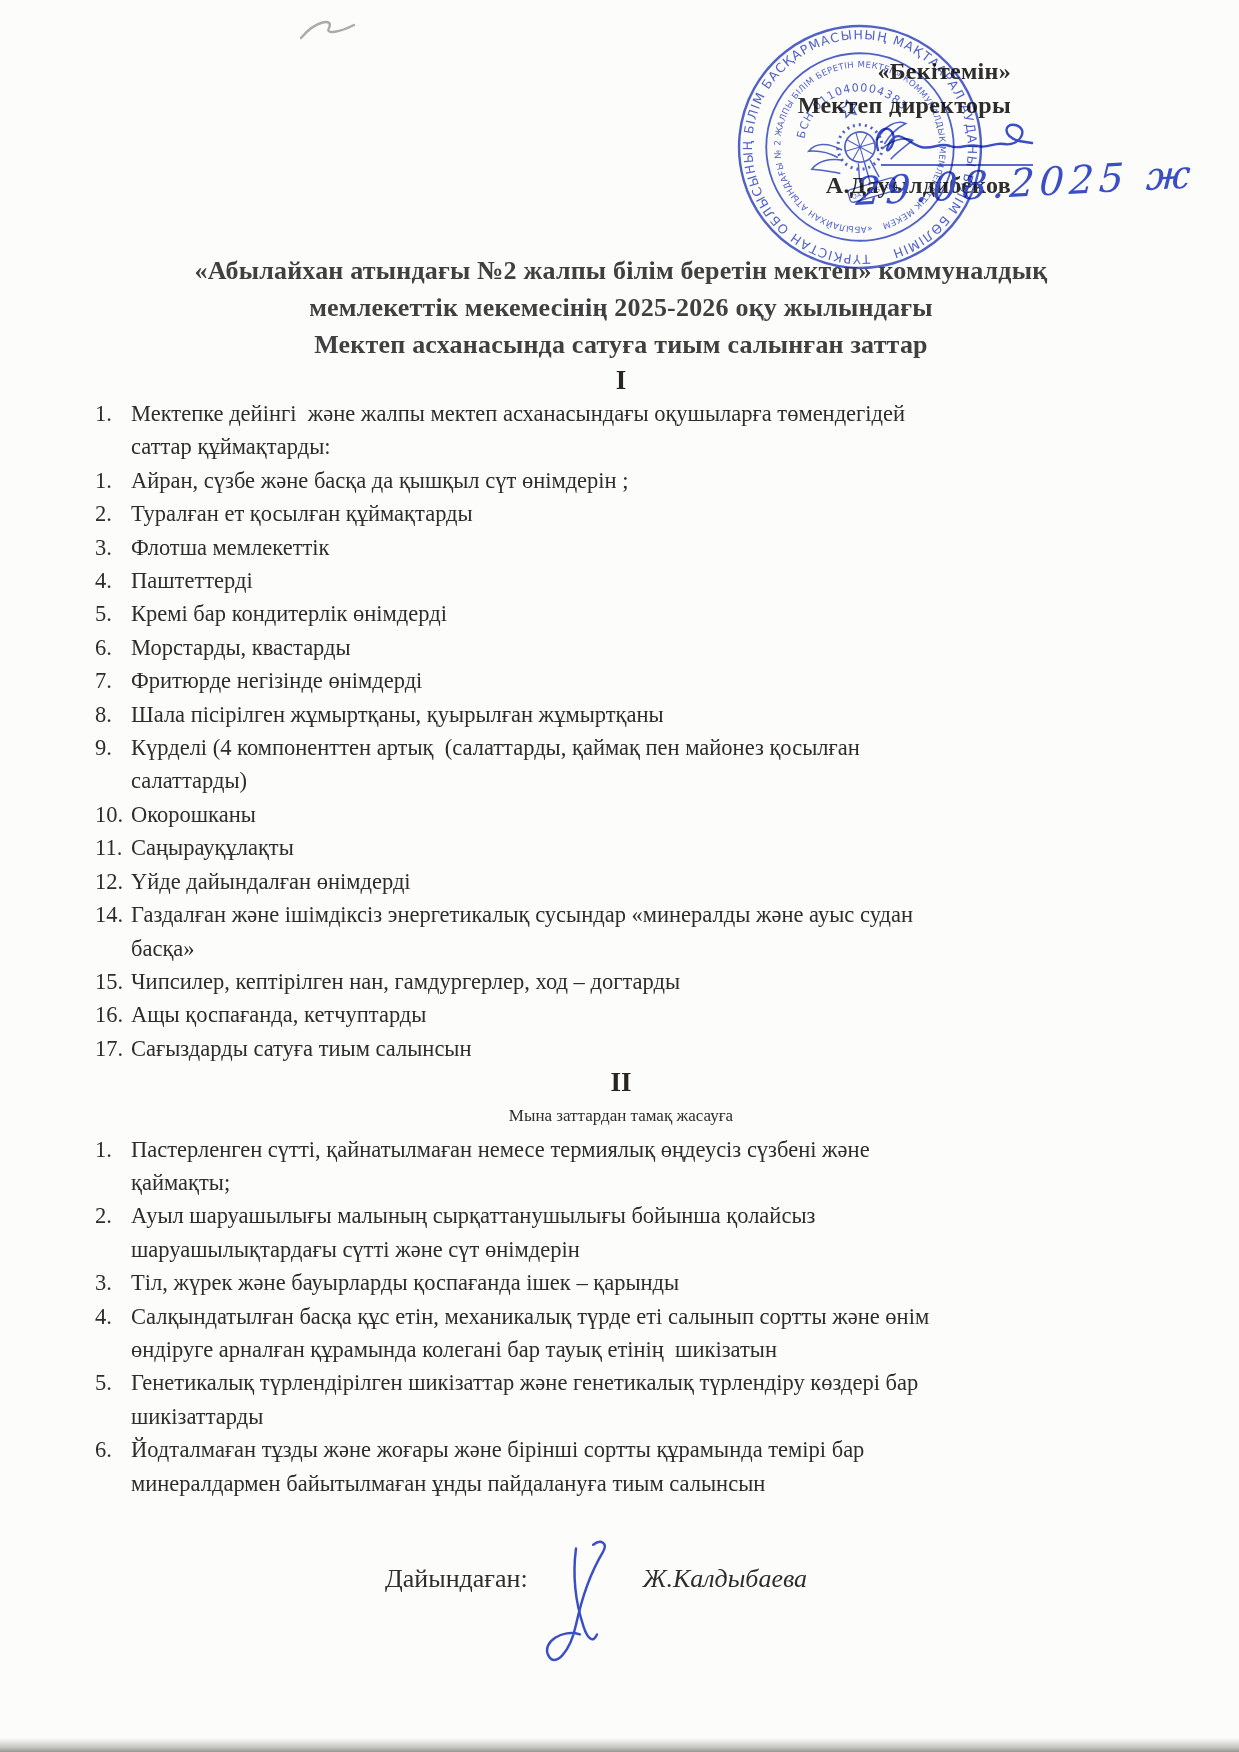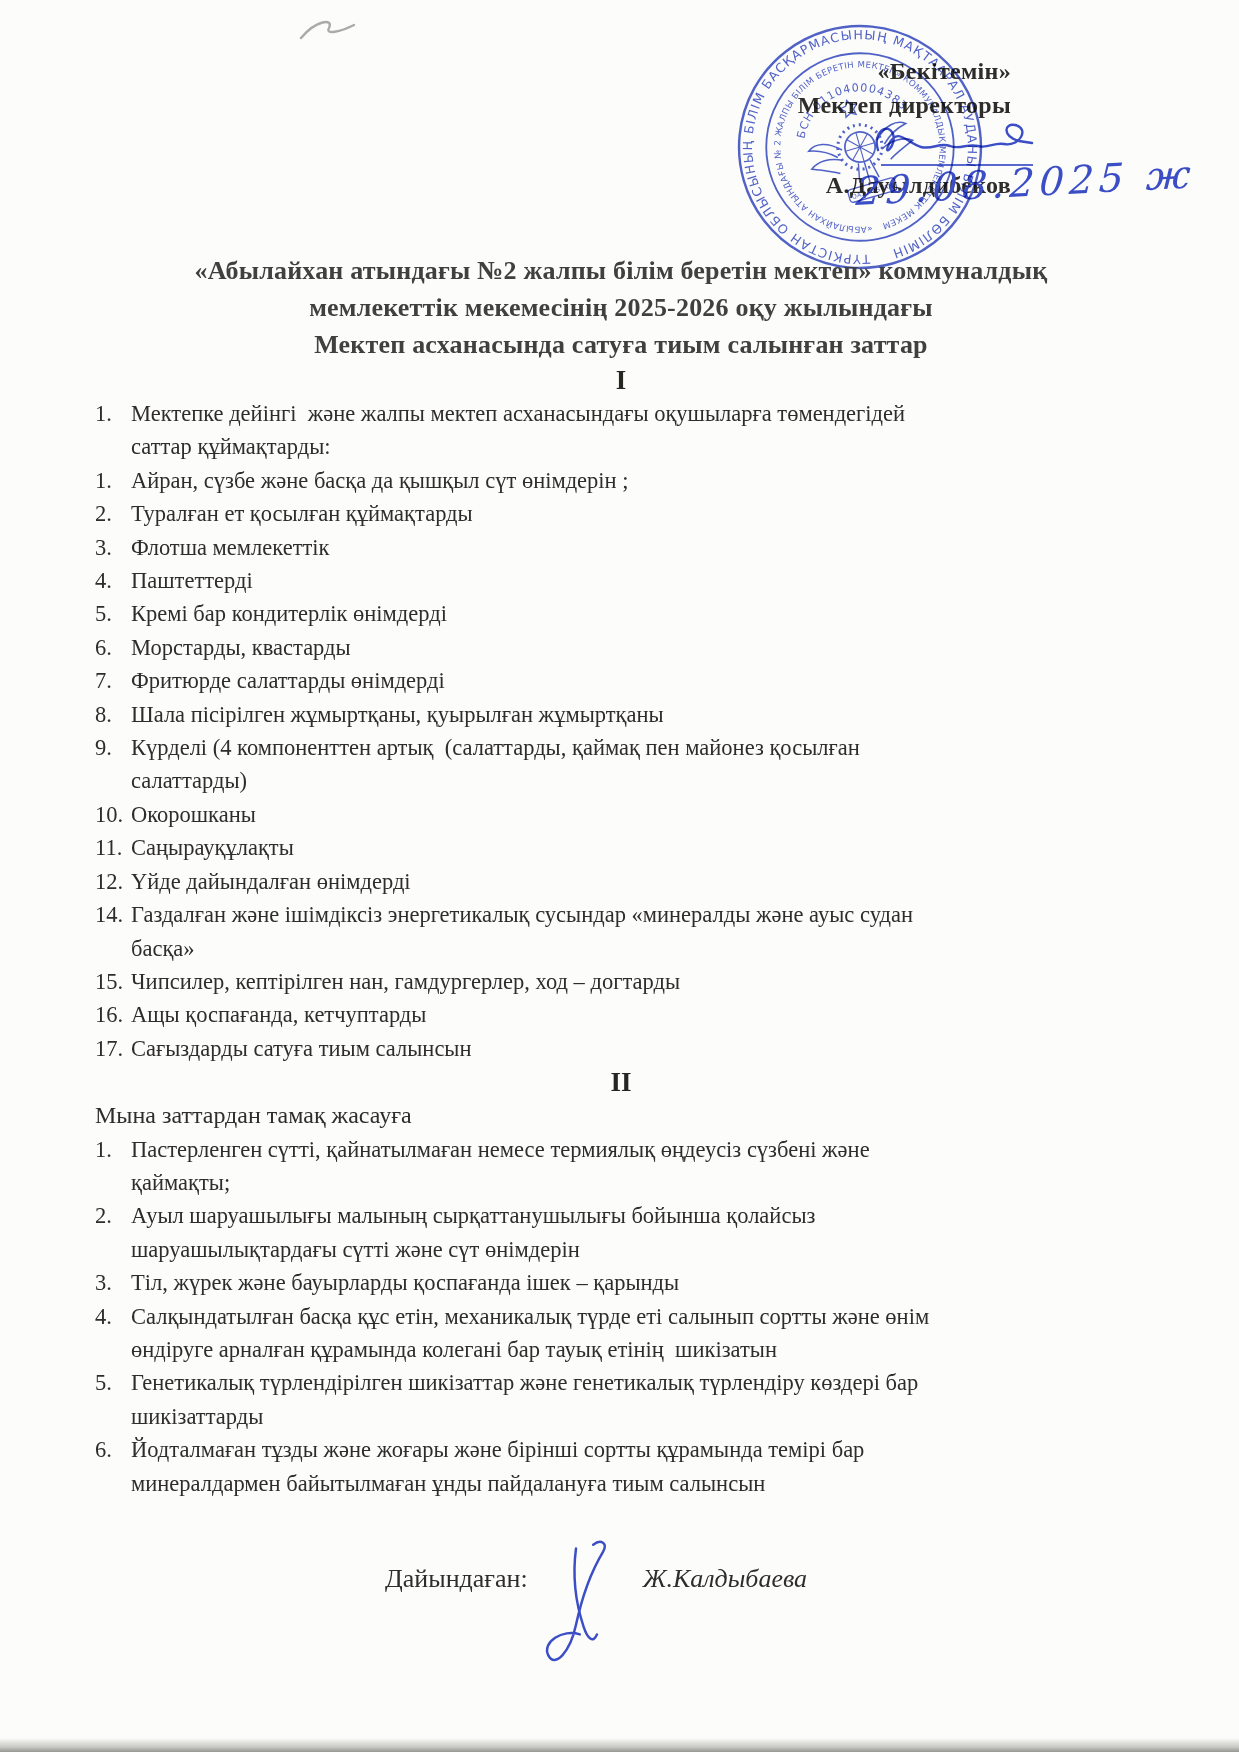--- a/index.html
+++ b/index.html
@@ -46,21 +46,21 @@
   .content{position:absolute;left:95px;top:252px;width:1052px;}
   .title{
     text-align:center;font-weight:bold;font-size:26px;line-height:37px;
     letter-spacing:.2px;color:#404040;
   }
   .numeral{
     text-align:center;font-weight:bold;font-size:27px;line-height:34px;
     color:#262522;
   }
   .doc-list{font-size:22.5px;line-height:33.4px;}
-  .lead-par{font-size:24px;line-height:33.4px;}
+  .lead-par{font-size:17px;line-height:33.4px;text-align:center;}
   .item{display:flex;}
   .item-num{flex:0 0 36px;}
   .item-text{flex:1;white-space:pre-wrap;}
   
   .footer-row{
     display:flex;align-items:flex-start;
     margin-top:62px;margin-left:290px;
     font-size:26px;line-height:34px;
   }
   .footer-sig-svg{width:105px;height:155px;margin:-28px 4px 0 6px;overflow:visible;flex:0 0 auto;}
@@ -178,21 +178,21 @@
           <span class="item-text">Кремі бар кондитерлік өнімдерді</span>
         </div>
 
         <div class="item">
           <span class="item-num">6.</span>
           <span class="item-text">Морстарды, квастарды</span>
         </div>
 
         <div class="item">
           <span class="item-num">7.</span>
-          <span class="item-text">Фритюрде салаттарды өнімдерді</span>
+          <span class="item-text">Фритюрде негізінде өнімдерді</span>
         </div>
 
         <div class="item">
           <span class="item-num">8.</span>
           <span class="item-text">Шала пісірілген жұмыртқаны, қуырылған жұмыртқаны</span>
         </div>
 
         <div class="item">
           <span class="item-num">9.</span>
           <span class="item-text">Күрделі (4 компоненттен артық  (салаттарды, қаймақ пен майонез қосылған

